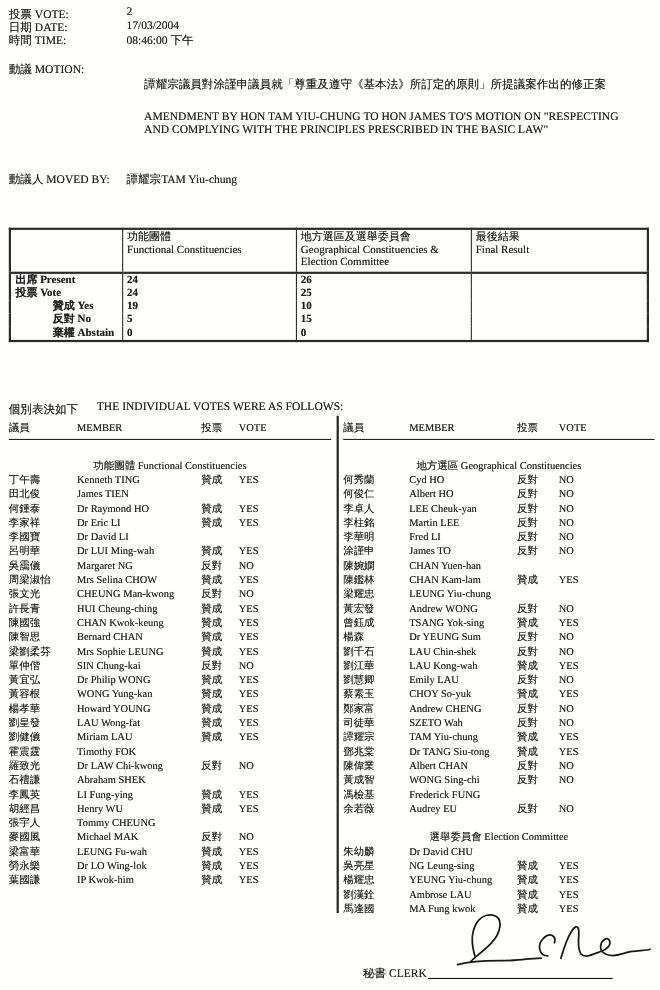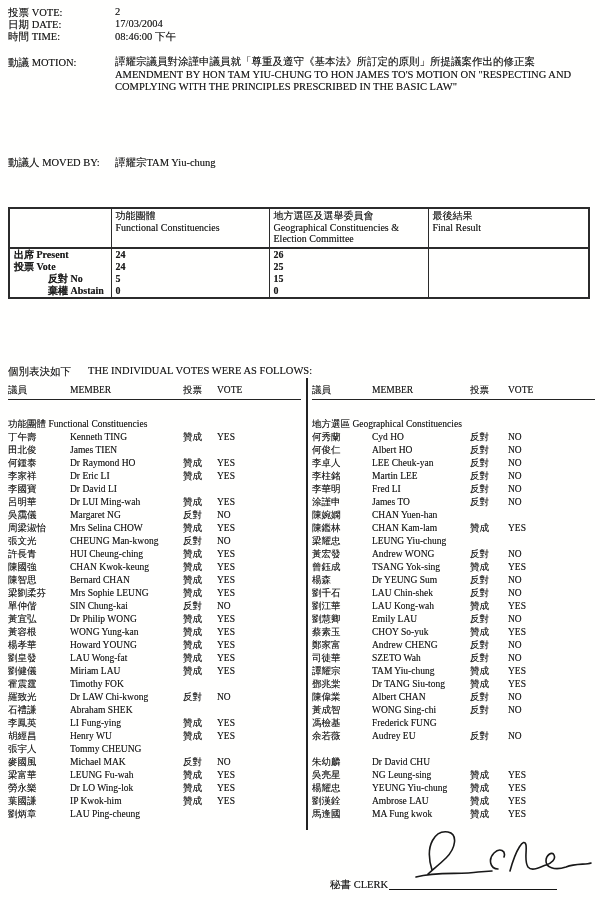--- a/index.html
+++ b/index.html
@@ -5,39 +5,39 @@
   html,body{margin:0;padding:0;background:#ffffff;}
   .page{
     position:relative;width:600px;height:900px;background:#fffffe;
     font-family:"Liberation Serif","DejaVu Serif",serif;
     color:#1c1c1c;font-size:10.5px;overflow:hidden;
     text-shadow:0 0 .3px rgba(20,20,20,.55);
     padding-left:37px;
   }
   .abs{position:absolute;}
   .mot{width:468px;line-height:12.5px;}
-  .mot div{margin:0;}
+  .mot div{margin:16px;}
   
   table.summary{border-collapse:collapse;table-layout:fixed;font-size:10px;}
   table.summary{border:2px solid #2b2b2b;}
   table.summary th,table.summary td{
     border-left:1.5px solid #2b2b2b;padding:1px 4px;vertical-align:top;
     font-weight:normal;text-align:left;line-height:11.5px;
   }
   table.summary thead th{border-bottom:2px solid #2b2b2b;height:36px;margin-top:16px;}
   table.summary tbody td{height:12px;line-height:12px;padding:0 4px;white-space:nowrap;overflow:hidden;font-weight:bold;}
   td.rlab.indent{padding-left:38px;}
   
   .vtable{font-size:9.5px;}
   .vhead{display:grid;border-bottom:1.5px solid #232323;padding-bottom:2px;margin-bottom:18px;height:13px;line-height:13px;}
   .mrow{display:grid;height:13px;line-height:13px;white-space:nowrap;}
   .mrow>span{overflow:hidden;}
   .left.vhead,.mrow.left{grid-template-columns:62px 113px 34px 1fr;}
   .right.vhead,.mrow.right{grid-template-columns:60px 98px 38px 1fr;}
-  .sect{grid-column:1 / -1;}
+  .sect{grid-column:1 / -1;text-align:center;}
   .mspacer{height:13px;}
   .vdivider{width:1.5px;background:#232323;}
   .sigline{border-top:1.5px solid #141414;height:0;}
 </style>
 </head>
 <body>
 
 <div class="page">
 
   <span class="abs" style="left:8px;top:6px">投票 VOTE:</span>
@@ -87,20 +87,26 @@
           <td>26</td>
           <td></td>
         </tr>
         <tr>
           <td class="rlab">投票 Vote</td>
           <td>24</td>
           <td>25</td>
           <td></td>
         </tr>
         <tr>
+          <td class="rlab indent">贊成 Yes</td>
+          <td>19</td>
+          <td>10</td>
+          <td></td>
+        </tr>
+        <tr>
           <td class="rlab indent">反對 No</td>
           <td>5</td>
           <td>15</td>
           <td></td>
         </tr>
         <tr>
           <td class="rlab indent">棄權 Abstain</td>
           <td>0</td>
           <td>0</td>
           <td></td>
@@ -291,26 +297,20 @@
           <span>Dr LO Wing-lok</span>
           <span>贊成</span>
           <span>YES</span>
         </div>
         <div class="mrow left">
           <span>葉國謙</span>
           <span>IP Kwok-him</span>
           <span>贊成</span>
           <span>YES</span>
         </div>
-        <div class="mrow left">
-          <span>劉炳章</span>
-          <span>LAU Ping-cheung</span>
-          <span></span>
-          <span></span>
-        </div>
       </div>
   </div>
 
   <div class="abs vtable" style="left:312px;top:384px;width:283px">
     <div class="vhead right">
       <span>議員</span>
       <span>MEMBER</span>
       <span>投票</span>
       <span>VOTE</span>
     </div>
@@ -456,20 +456,23 @@
           <span></span>
           <span></span>
         </div>
         <div class="mrow right">
           <span>余若薇</span>
           <span>Audrey EU</span>
           <span>反對</span>
           <span>NO</span>
         </div>
         <div class="mspacer"></div>
+        <div class="mrow right">
+          <span class="sect">選舉委員會 Election Committee</span>
+        </div>
         <div class="mrow right">
           <span>朱幼麟</span>
           <span>Dr David CHU</span>
           <span></span>
           <span></span>
         </div>
         <div class="mrow right">
           <span>吳亮星</span>
           <span>NG Leung-sing</span>
           <span>贊成</span>

